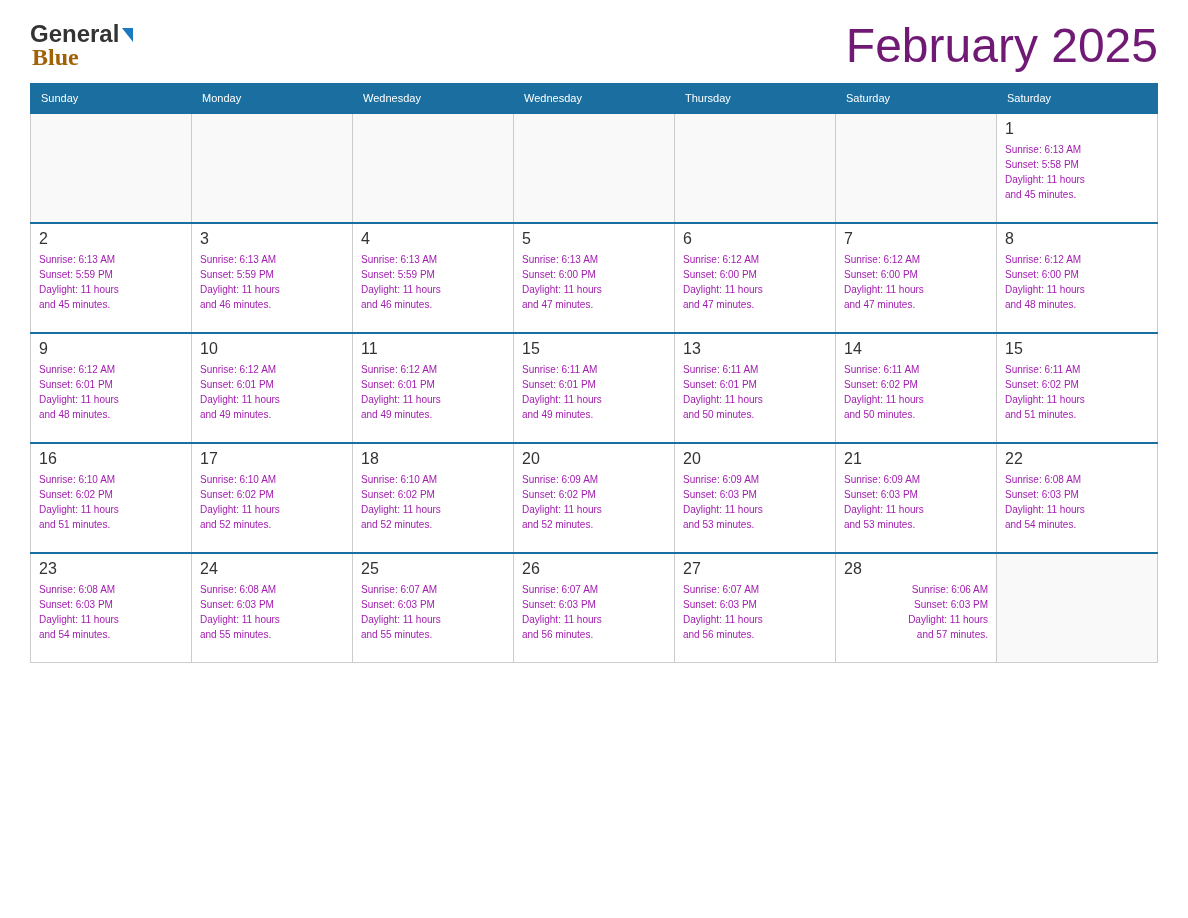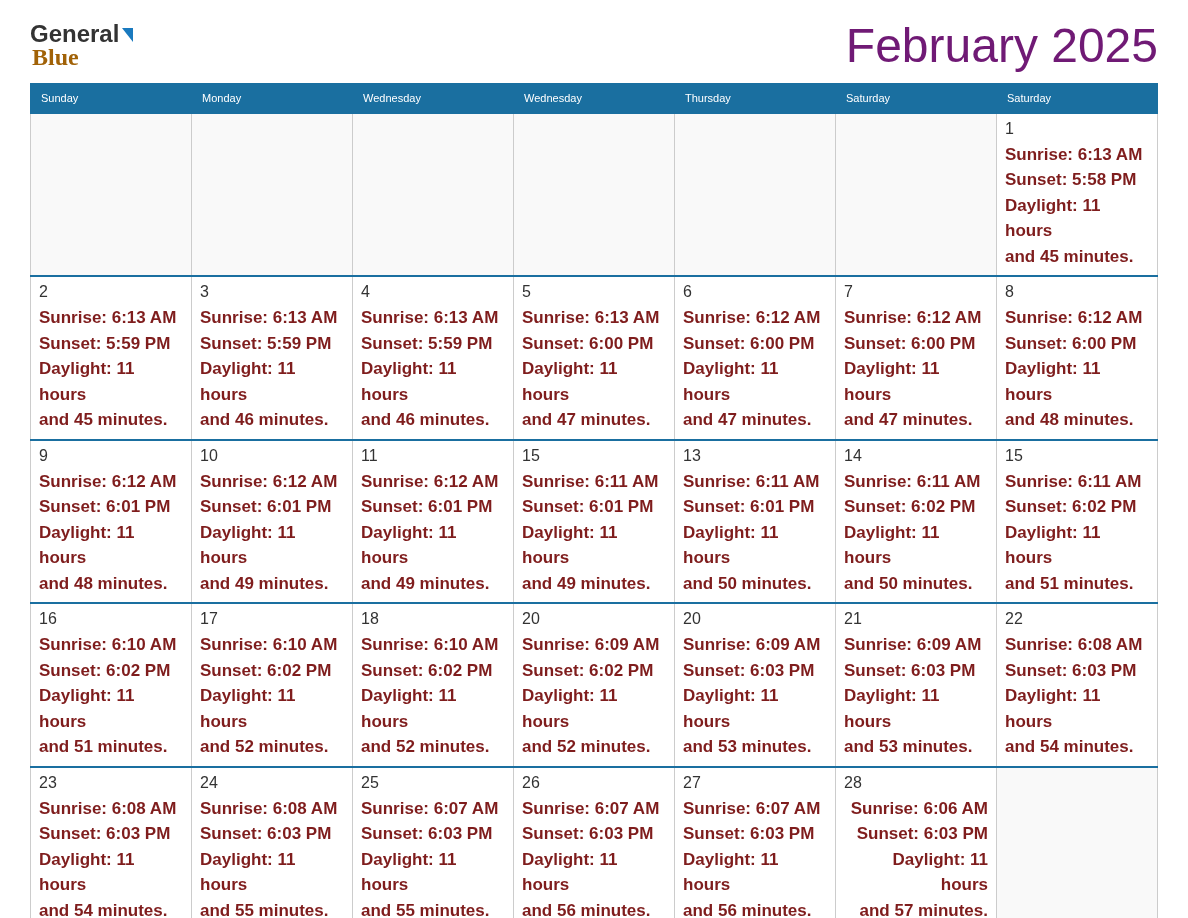--- a/index.html
+++ b/index.html
@@ -60,24 +60,23 @@
     .calendar td.empty {
       background: #f9f9f9;
     }
     .day-number {
       font-size: 16px;
       color: #333;
       font-weight: normal;
       margin-bottom: 4px;
     }
     .day-info {
-      font-size: 17px;
-      color: #7f1d1d;
+      font-size: 10px;
+      color: #a21caf;
       line-height: 1.5;
-      font-weight: bold;
     }
     .week-row td {
       border-top: 2px solid #1a6fa0;
     }
   </style>
 </head>
 <body>
 
 <div class="header">
   <div class="logo">

